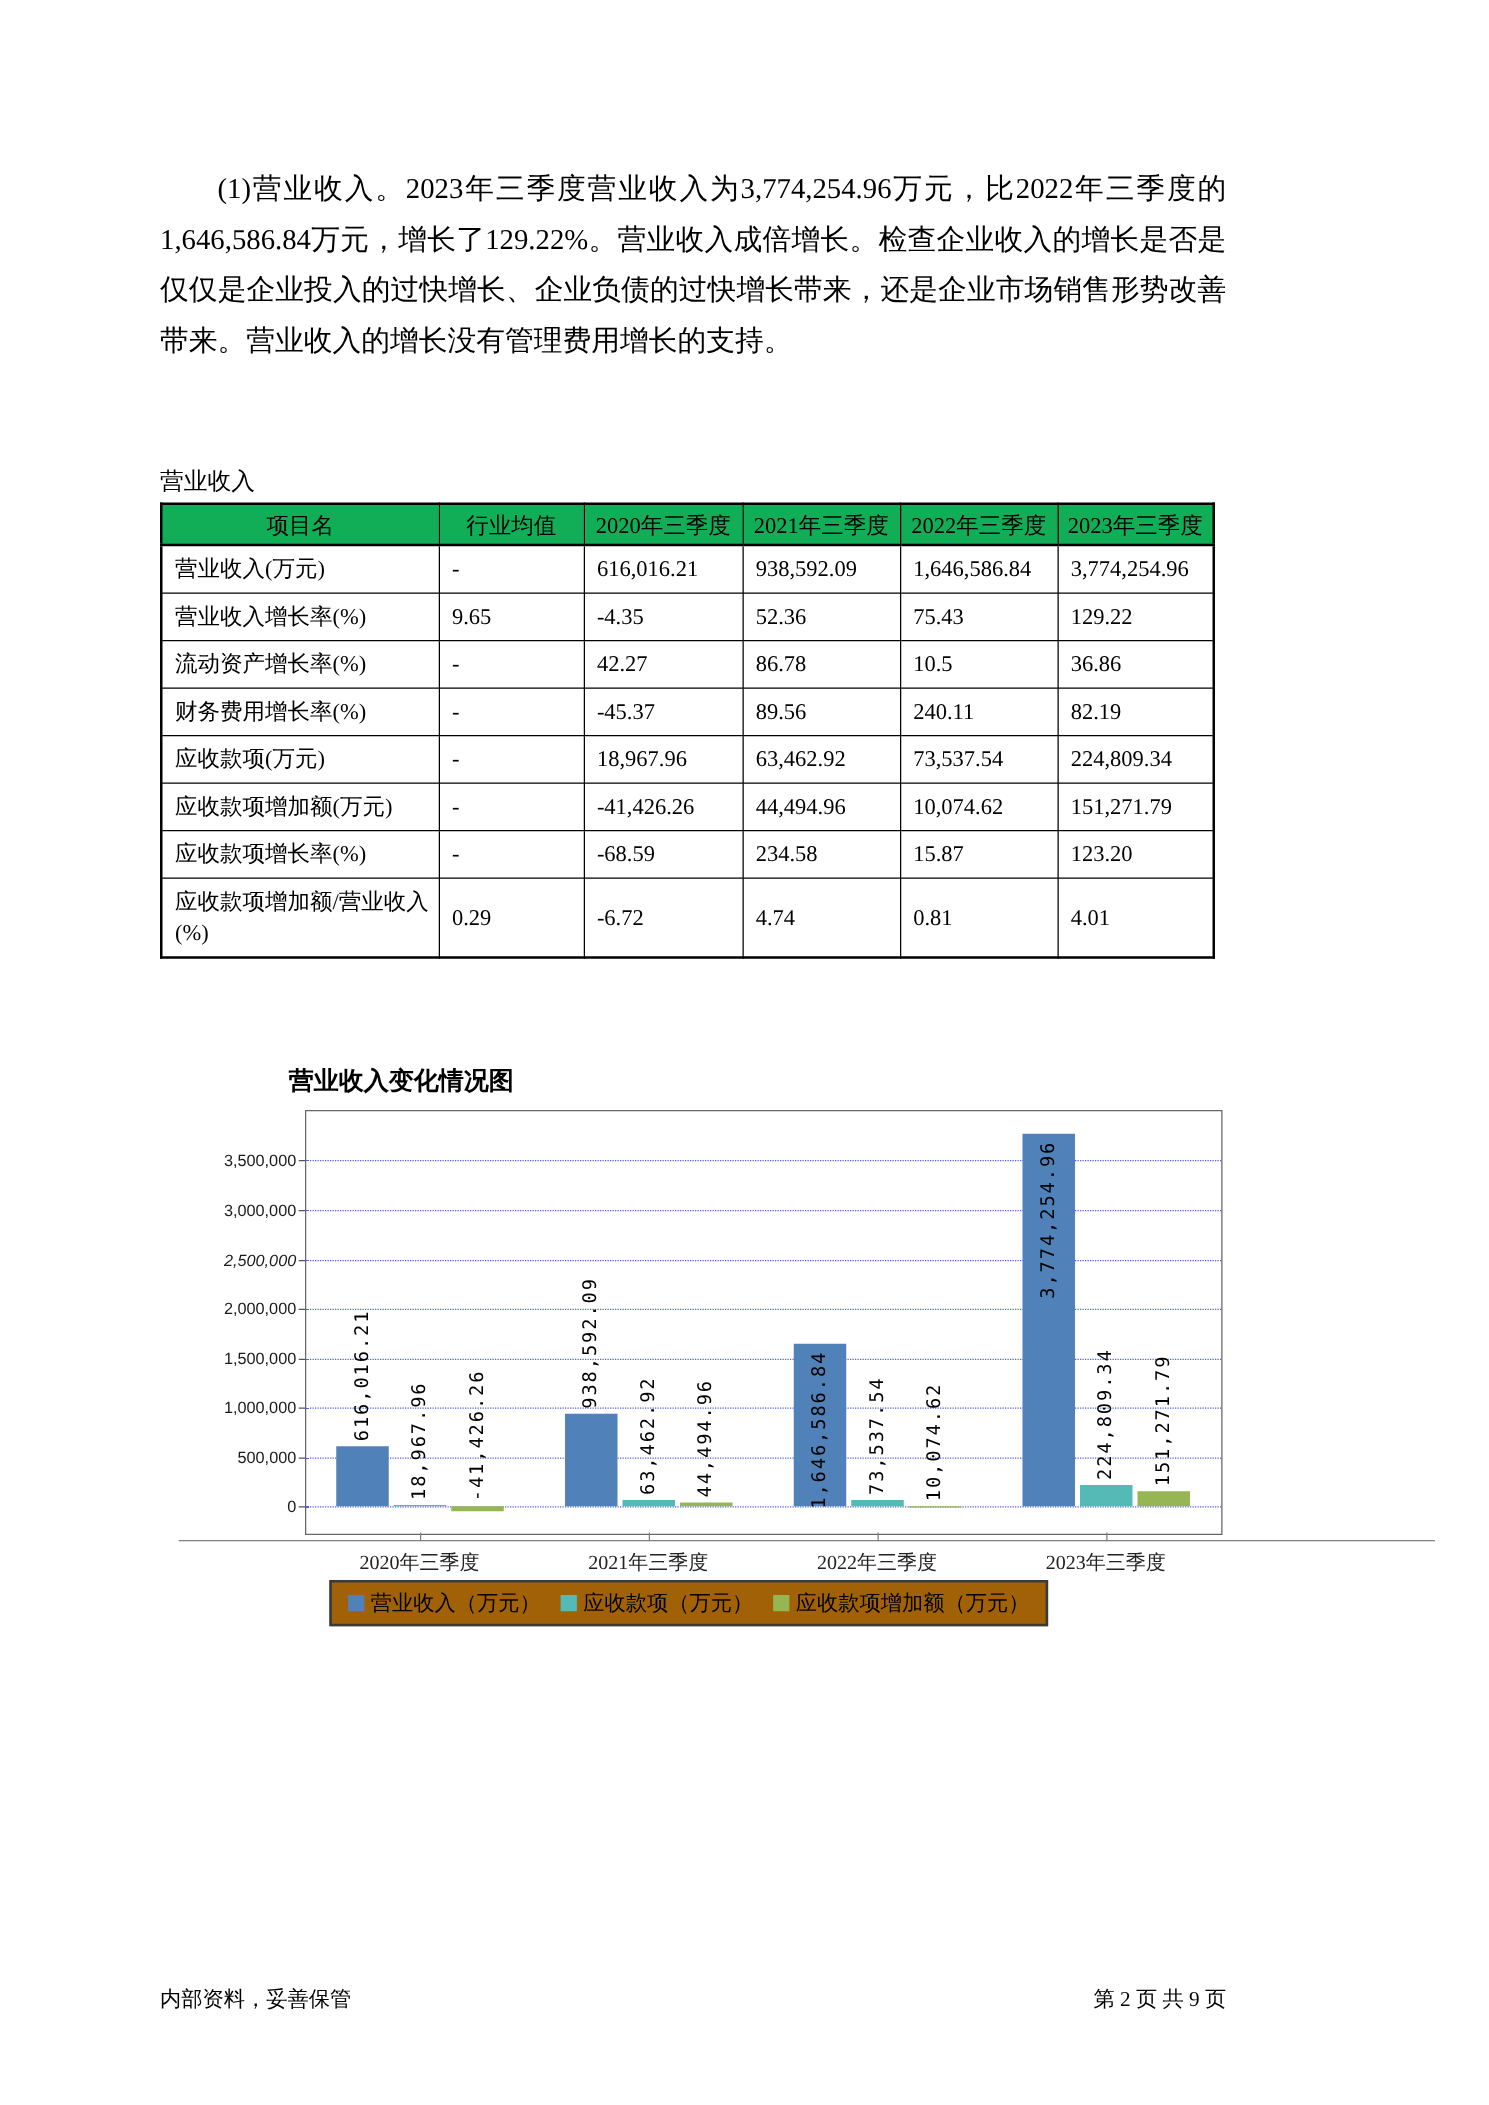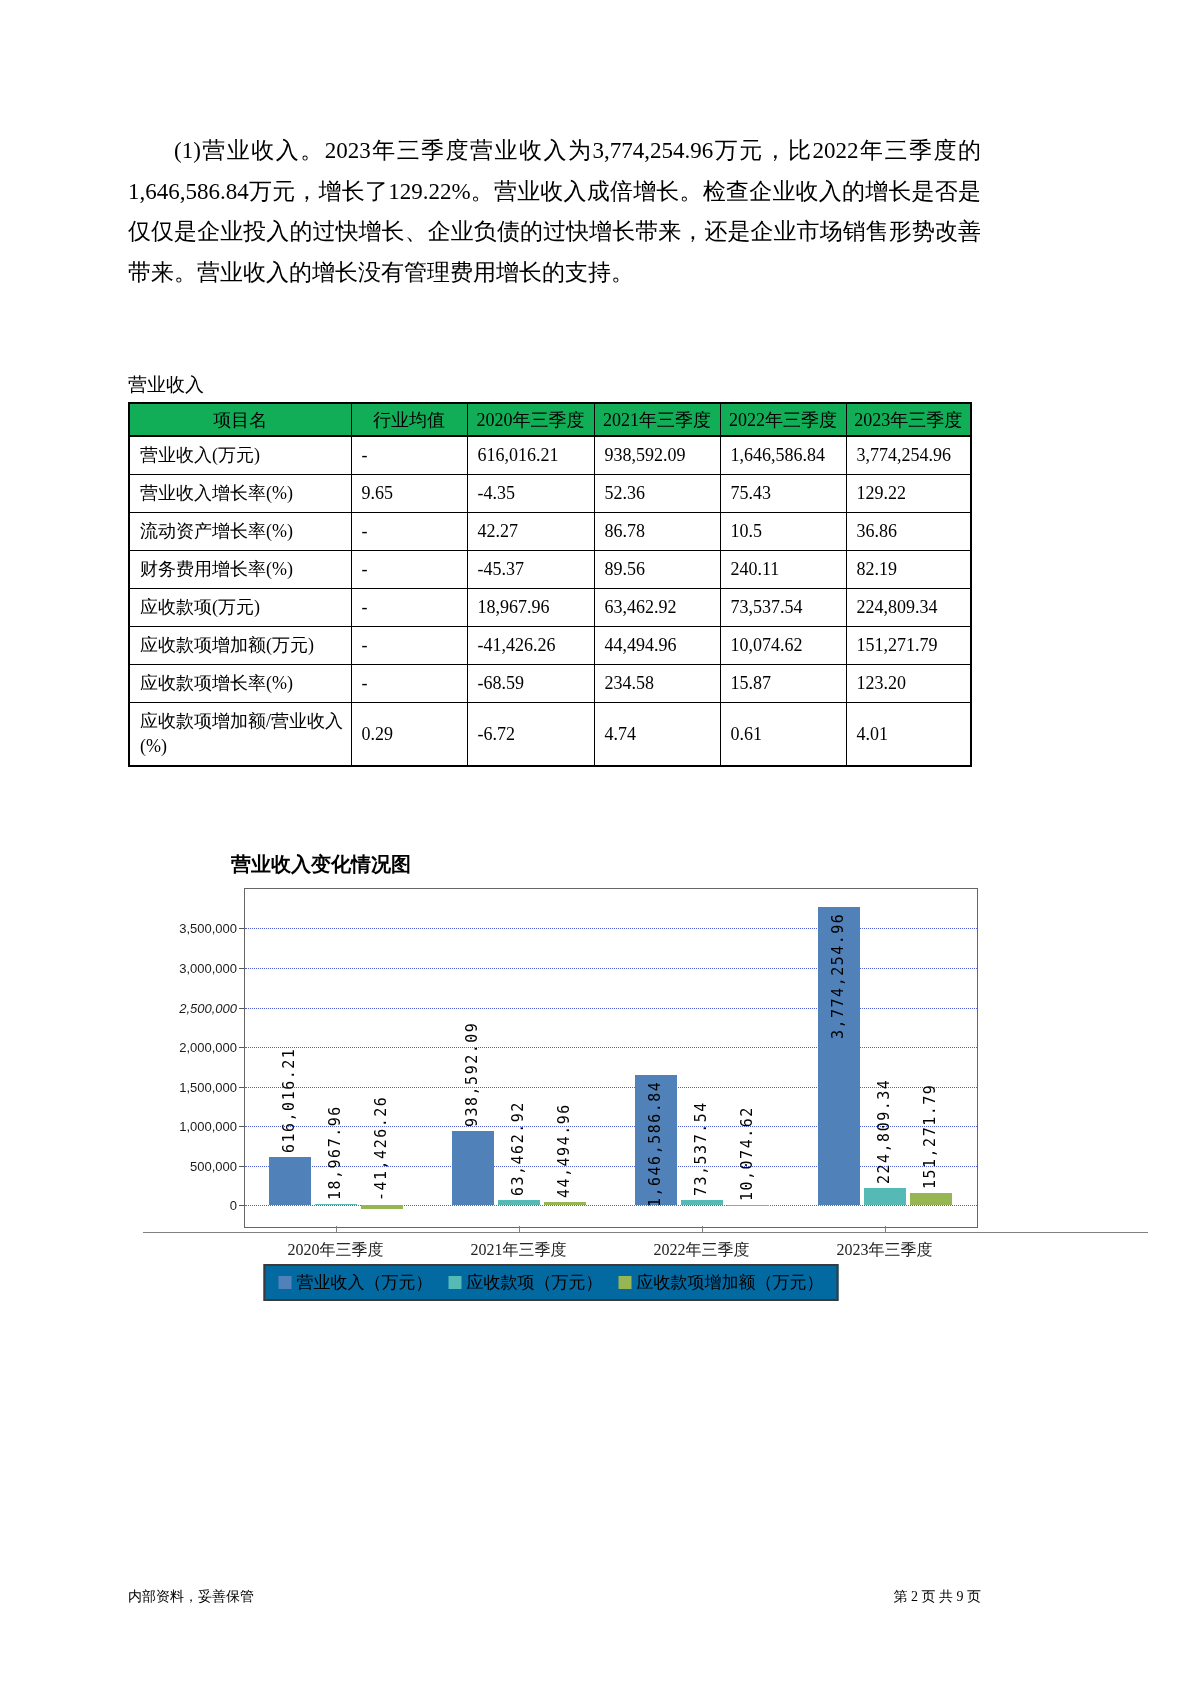--- a/index.html
+++ b/index.html
@@ -49,28 +49,28 @@
   }
   .xaxis-line { position:absolute; height:1px; background:#808080; }
   .xtick { position:absolute; width:1px; height:7px; background:#808080; }
   .xcat {
     position:absolute; transform:translateX(-50%); white-space:nowrap;
     font-size:16px; color:#222;
   }
   .legend {
     position:absolute; top:1264px; left:551px; transform:translateX(-50%);
     display:inline-flex; align-items:center; gap:16px;
-    border:2px solid #3a3a3a; background:#0369a1; padding:5px 13px;
+    border:2px solid #3a3a3a; background:#a16207; padding:5px 13px;
     font-size:17px; white-space:nowrap;
   }
   .legend-item { display:inline-flex; align-items:center; }
   .swatch { width:13px; height:13px; display:inline-block; margin-right:5px; }
   .footer {
     position:absolute; left:128px; top:1588px; width:853px;
-    display:flex; justify-content:space-between; font-size:14px;
+    display:flex; justify-content:space-between; font-size:17px;
   }
 </style>
 </head>
 <body>
 
 <div class="page">
 
   <div class="para">(1)营业收入。2023年三季度营业收入为3,774,254.96万元，比2022年三季度的1,646,586.84万元，增长了129.22%。营业收入成倍增长。检查企业收入的增长是否是仅仅是企业投入的过快增长、企业负债的过快增长带来，还是企业市场销售形势改善带来。营业收入的增长没有管理费用增长的支持。</div>
 
   <div class="table-title">营业收入</div>
@@ -149,21 +149,21 @@
           <td>-68.59</td>
           <td>234.58</td>
           <td>15.87</td>
           <td>123.20</td>
         </tr>
         <tr>
           <td>应收款项增加额/营业收入(%)</td>
           <td>0.29</td>
           <td>-6.72</td>
           <td>4.74</td>
-          <td>0.61</td>
+          <td>0.81</td>
           <td>4.01</td>
         </tr>
       </tbody>
   </table>
 
   <div class="chart-title">营业收入变化情况图</div>
   <div id="chart-layer">
       <div class="plot"></div>
       <div class="cg" style="left: 245px; top: 1205.42px; width: 732px; border-top-color: rgb(84, 97, 222);"></div>
       <div class="ytick-mark" style="left: 239px; top: 1205.42px;"></div>

